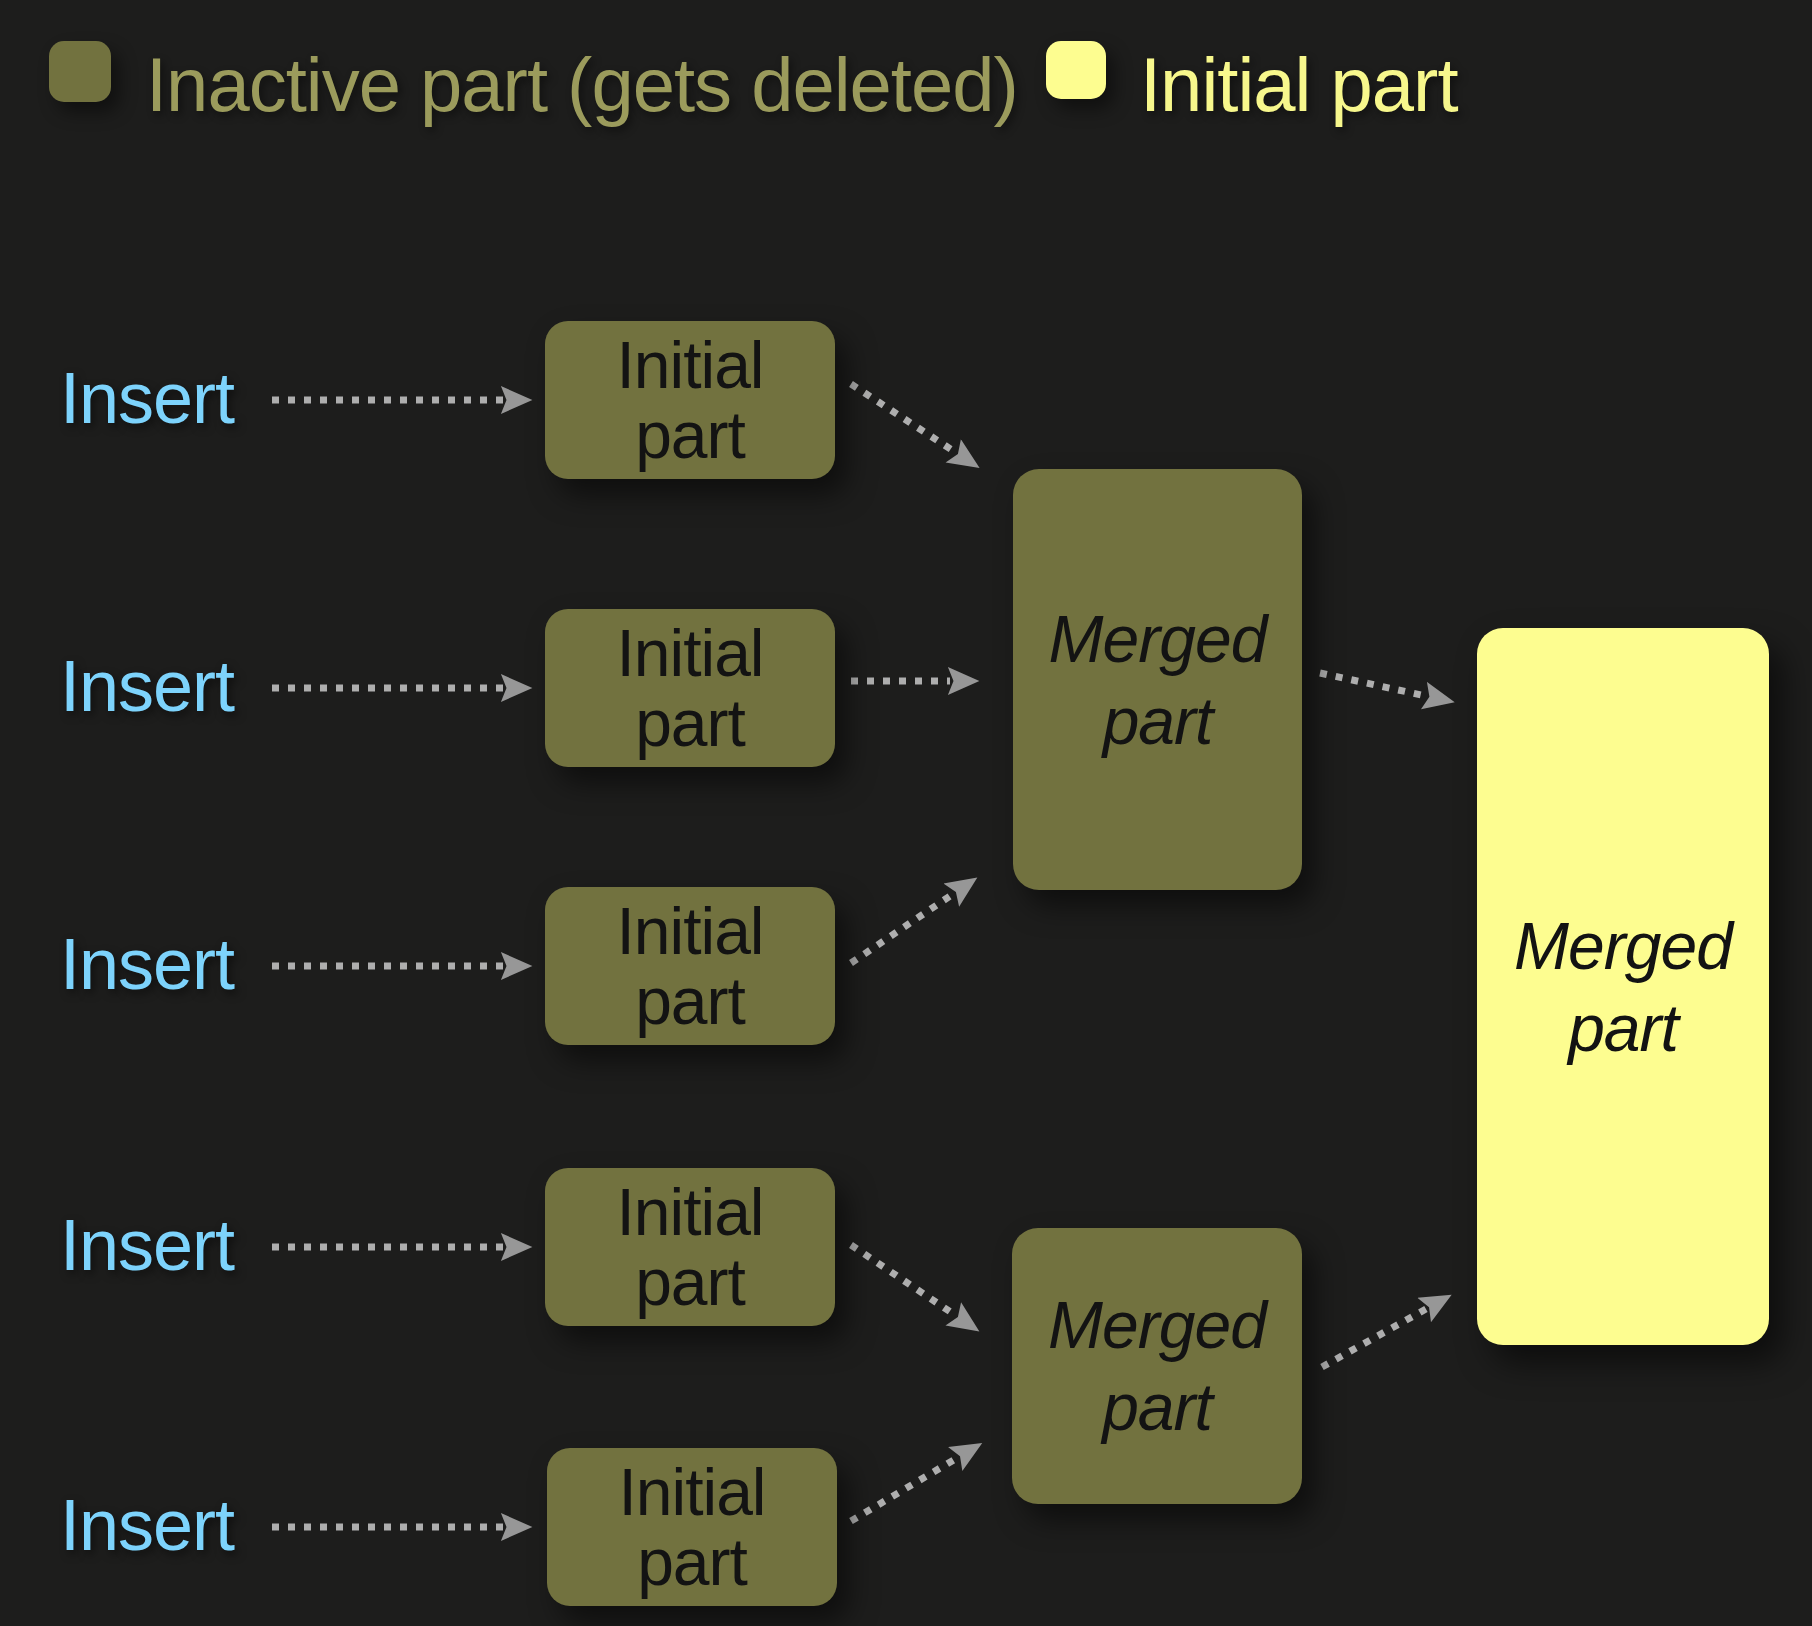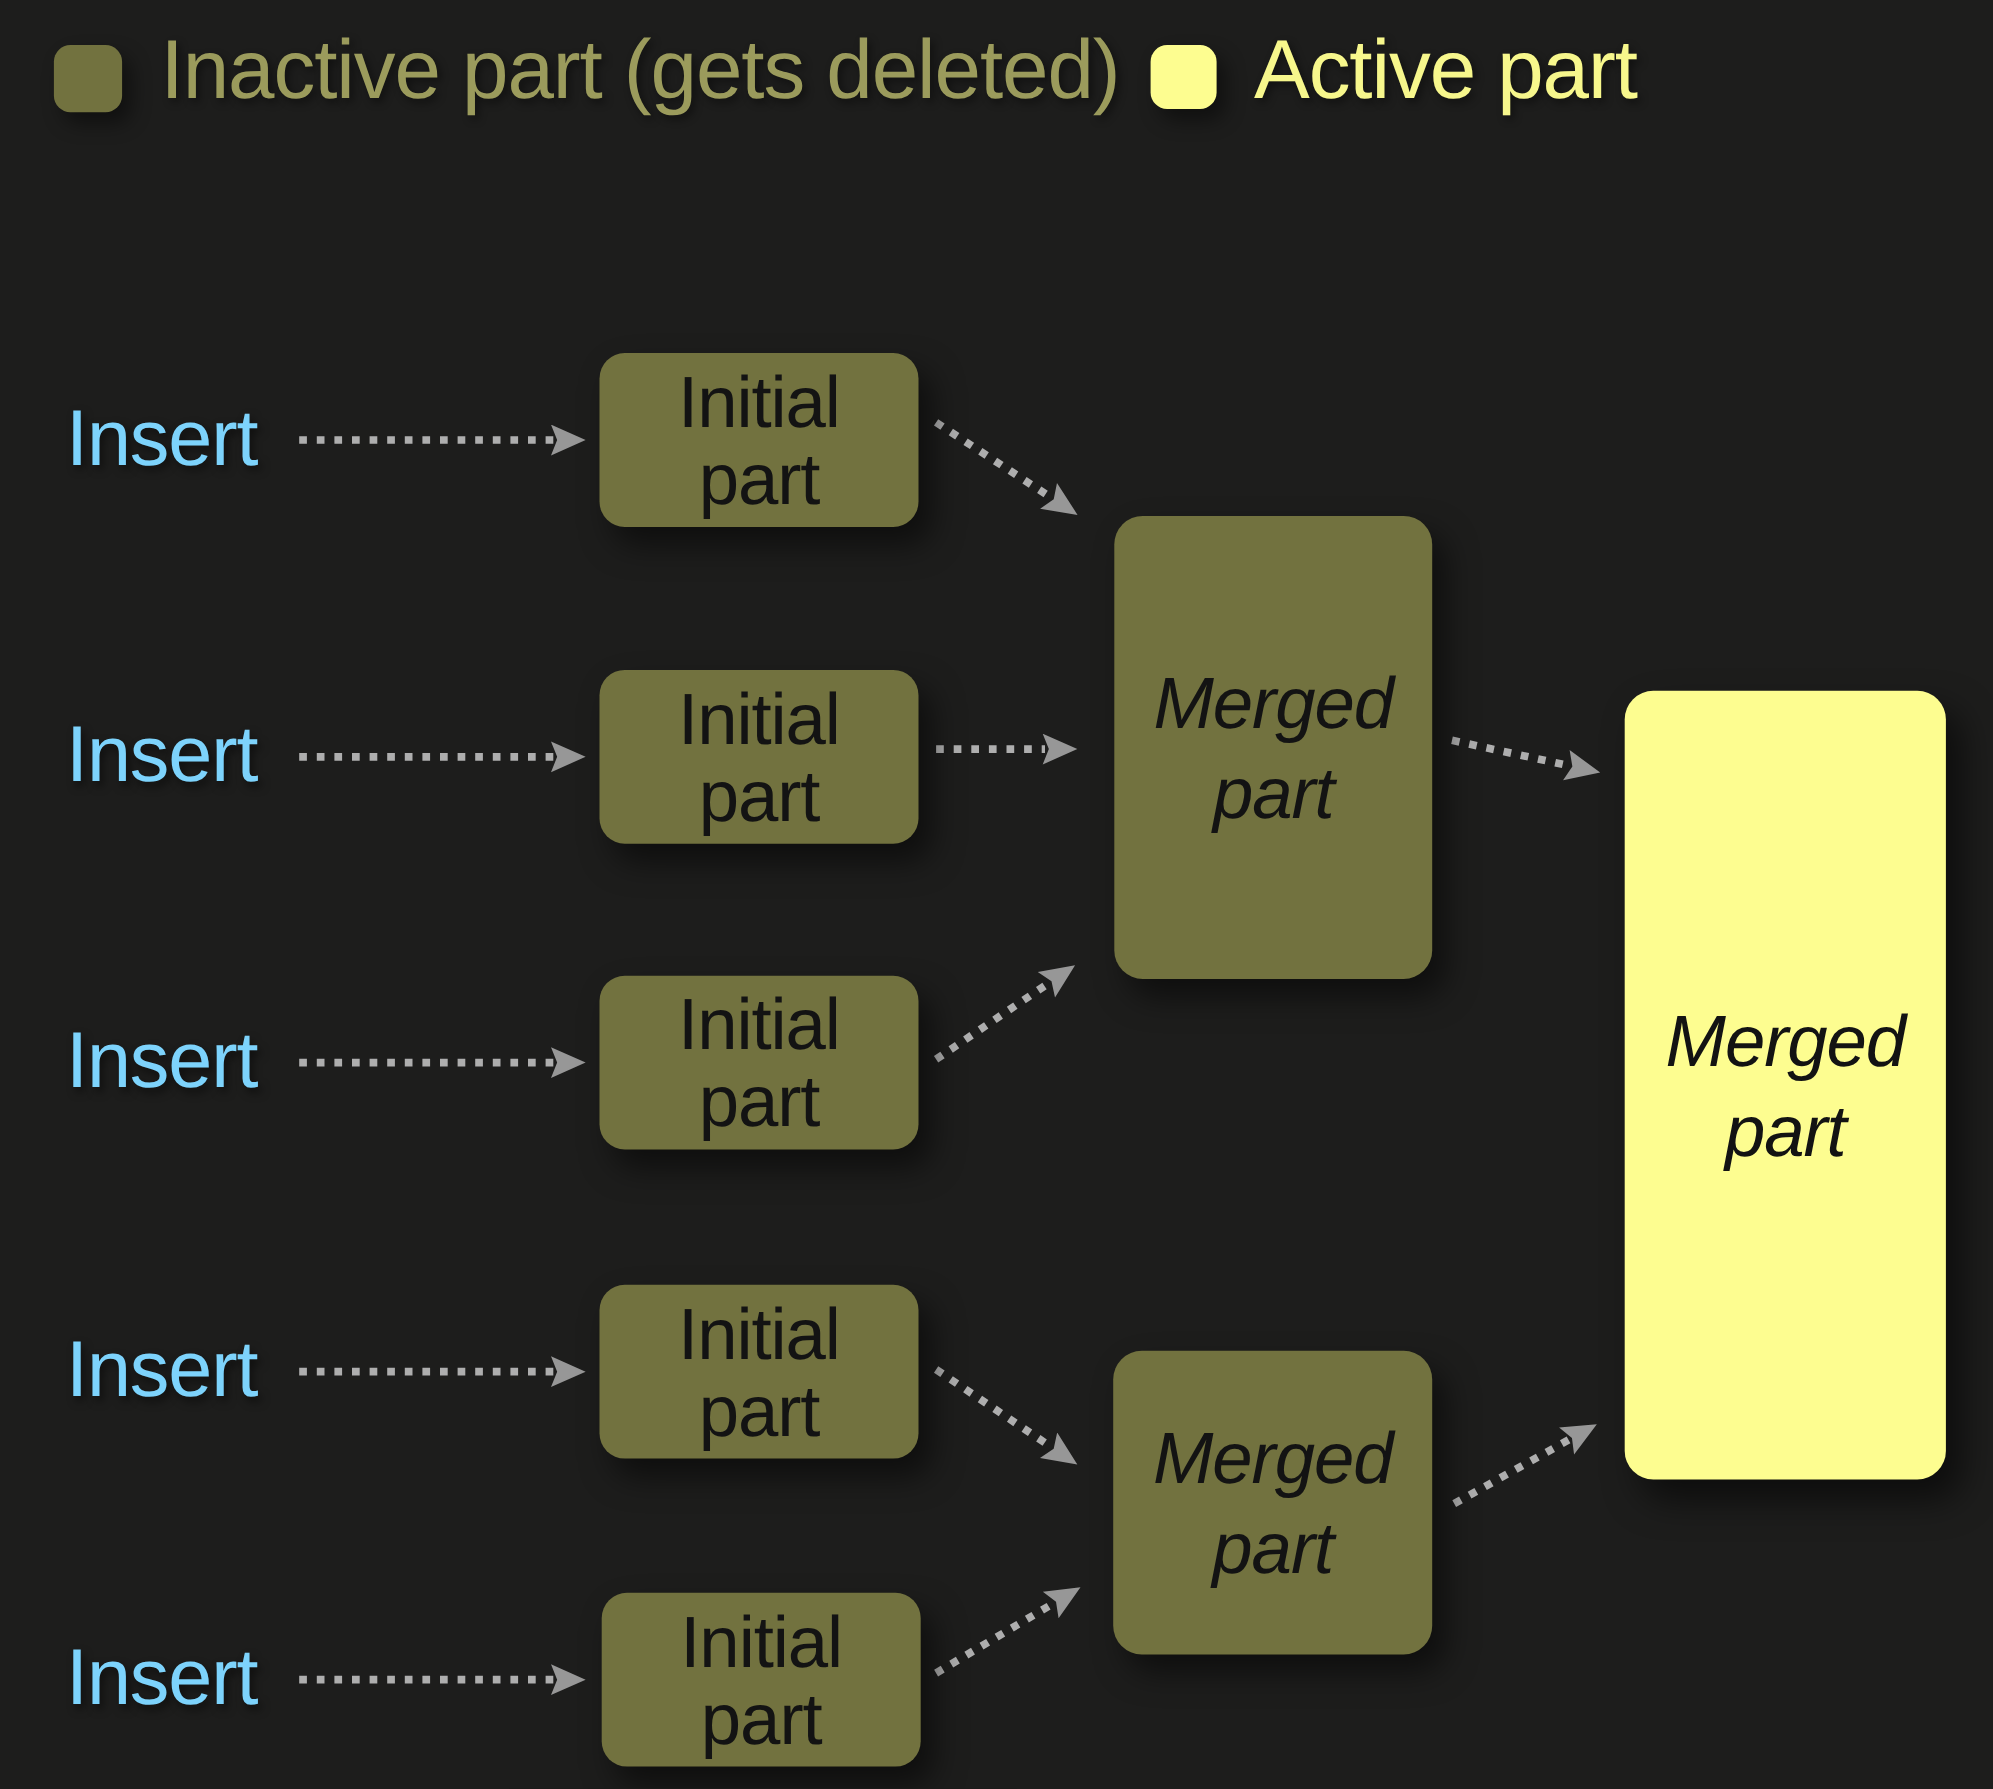--- a/index.html
+++ b/index.html
@@ -6,21 +6,21 @@
   .stage{
     position:relative;width:1812px;height:1626px;overflow:hidden;
     background:#1d1d1c;
     font-family:"Liberation Sans","DejaVu Sans",sans-serif;
   }
   
   .swatch{position:absolute;border-radius:15px;box-shadow:8px 10px 18px rgba(0,0,0,.45);}
   .swatch.olive{left:49px;top:41px;width:62px;height:61px;background:#72723f;}
   .swatch.yellow{left:1046px;top:41px;width:60px;height:58px;background:#fdfd90;}
   .legend-label{
-    position:absolute;top:67px;transform:translateY(-54%);
+    position:absolute;top:88px;transform:translateY(-54%);
     font-size:76px;letter-spacing:-1px;white-space:nowrap;
     text-shadow:3px 4px 8px rgba(0,0,0,.45);
   }
   .legend-label.inactive{left:146px;color:#9b9b5c;}
   .legend-label.active{left:1140px;color:#f7f78c;}
   
   .insert-label{
     position:absolute;left:60px;transform:translateY(-52%);
     font-size:72px;color:#7dd3fc;letter-spacing:-1px;
     text-shadow:3px 4px 8px rgba(0,0,0,.5);white-space:nowrap;
@@ -53,21 +53,21 @@
 </style>
 </head>
 <body>
 
 <div class="stage">
 
   <div>
     <span class="swatch olive"></span>
     <span class="legend-label inactive">Inactive part (gets deleted)</span>
     <span class="swatch yellow"></span>
-    <span class="legend-label active">Active part</span>
+    <span class="legend-label active">Initial part</span>
   </div>
 
   <svg class="arrows" width="1812" height="1626" viewBox="0 0 1812 1626">
     <defs>
       <marker id="ah" markerWidth="6" markerHeight="5" refX="0.6" refY="2" orient="auto" markerUnits="strokeWidth">
         <path d="M0.3,0 L4.8,2 L0.3,4 L1.1,2 Z" fill="#979797"></path>
       </marker>
     </defs>
     <line class="dash" x1="272" y1="400" x2="503" y2="400" marker-end="url(#ah)"></line>
     <line class="dash" x1="272" y1="688" x2="503" y2="688" marker-end="url(#ah)"></line>

